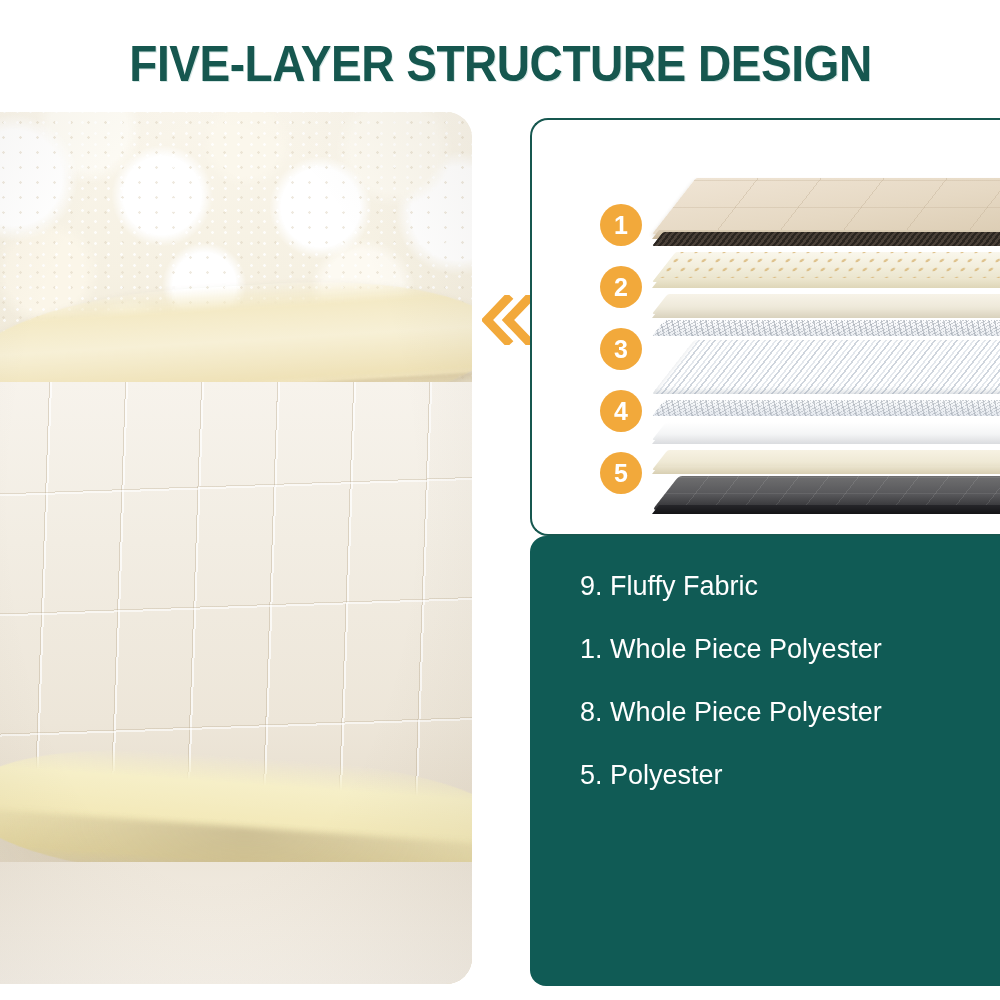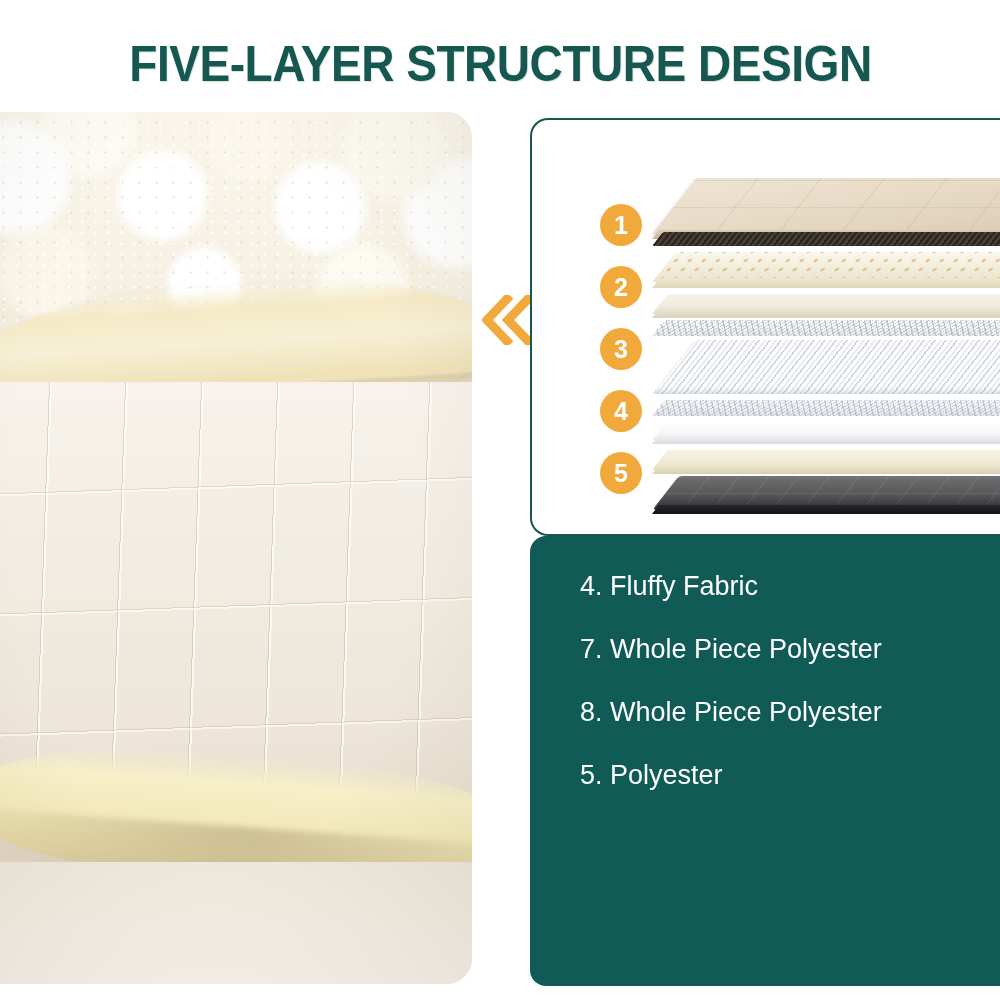--- a/index.html
+++ b/index.html
@@ -483,20 +483,20 @@
       <div class="slab" id="slab-5b">
         <div class="face"></div>
         <div class="edge"></div>
       </div>
     </div>
 
   </div>
 
   <div id="list-panel">
     <ul id="layer-list">
-      <li>4. Fluffy Fabric</li>
-      <li>7. Whole Piece Polyester</li>
+      <li>9. Fluffy Fabric</li>
+      <li>1. Whole Piece Polyester</li>
       <li>8. Whole Piece Polyester</li>
       <li>5. Polyester</li>
     </ul>
   </div>
 
 </div>
 
 </body></html>

